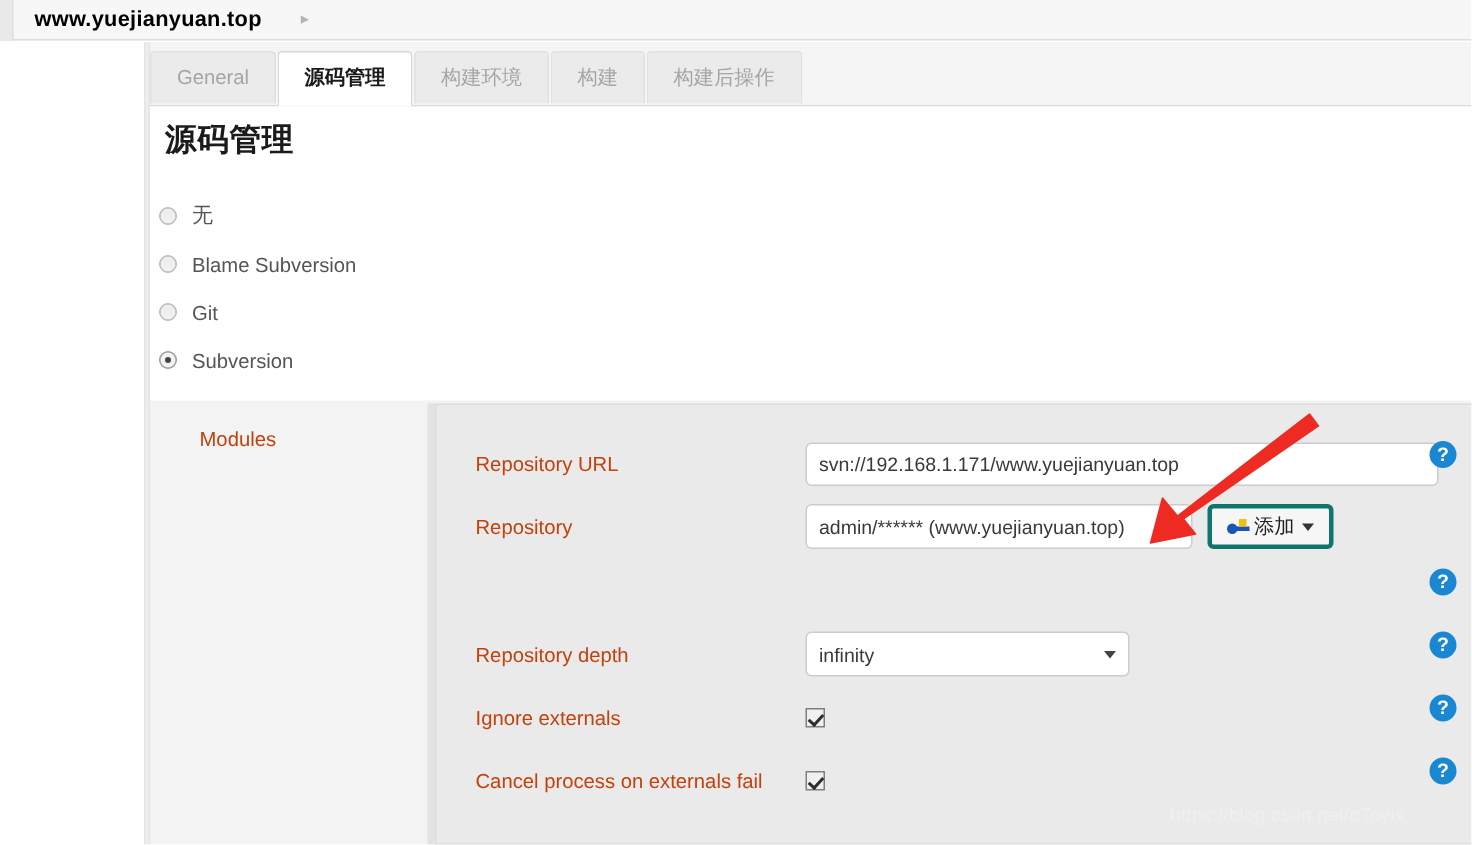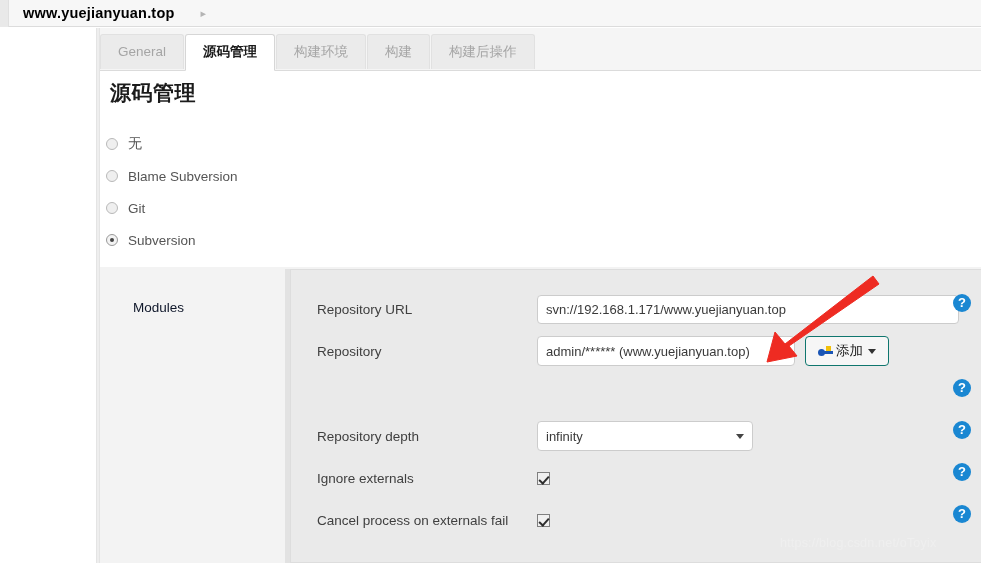--- a/index.html
+++ b/index.html
@@ -177,23 +177,23 @@
   
   #modules-block {
     position: absolute;
     left: 0px; top: 196px;
     width: 881px;
     height: 296px;
     background: #f3f3f3;
   }
   #modules-label {
     position: absolute;
-    left: 33px; top: 33px;
+    left: 33px; top: 18px;
     font-size: 13.5px;
-    color: #0f172a;
+    color: #c2410c;
   }
   #modules-left-bar {
     position: absolute;
     left: 185px; top: 2px;
     width: 5px;
     height: 294px;
     background: #e2e2e2;
   }
   #repo-panel {
     position: absolute;
@@ -212,21 +212,21 @@
     left: 0;
     width: 691px;
     height: 42px;
     display: flex;
     align-items: center;
   }
   .form-label {
     position: absolute;
     left: 26px;
     font-size: 13.5px;
-    color: #404040;
+    color: #c2410c;
     white-space: nowrap;
   }
   .field-area {
     position: absolute;
     left: 230px;
     display: flex;
     align-items: center;
     padding-left: 16px;
   }
   input.text-input {
@@ -272,21 +272,21 @@
   }
   #credentials-select { width: 258px; }
   #depth-select { width: 216px; }
 
   
   #add-cred-button {
     margin-left: 10px;
     height: 30px;
     min-width: 84px;
     background: #f6f6f6;
-    border: 1px solid #0f766e;
+    border: 3px solid #0f766e;
     border-radius: 4px;
     display: flex;
     align-items: center;
     justify-content: center;
     padding: 0 10px;
     cursor: pointer;
     box-sizing: border-box;
   }
   .key-icon {
     width: 15px; height: 11px;

